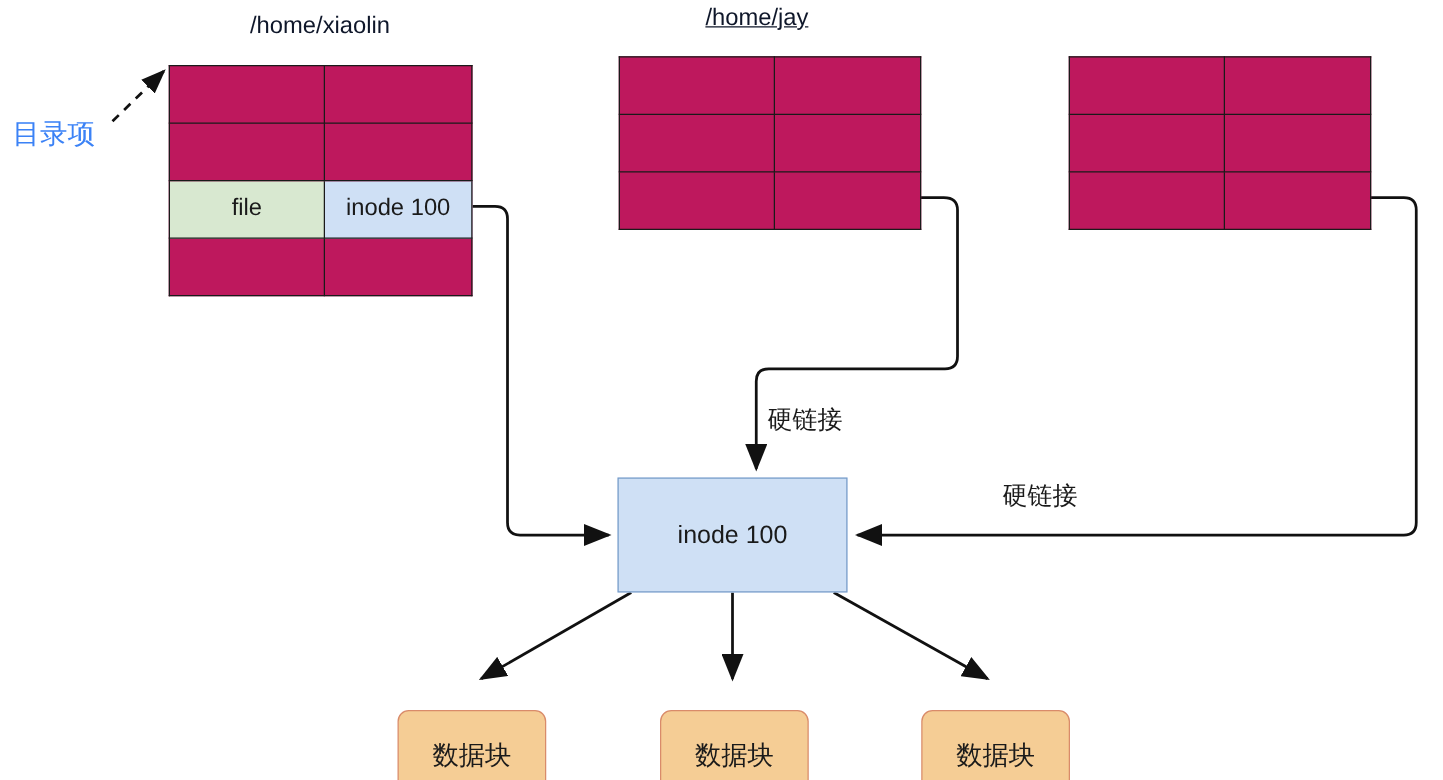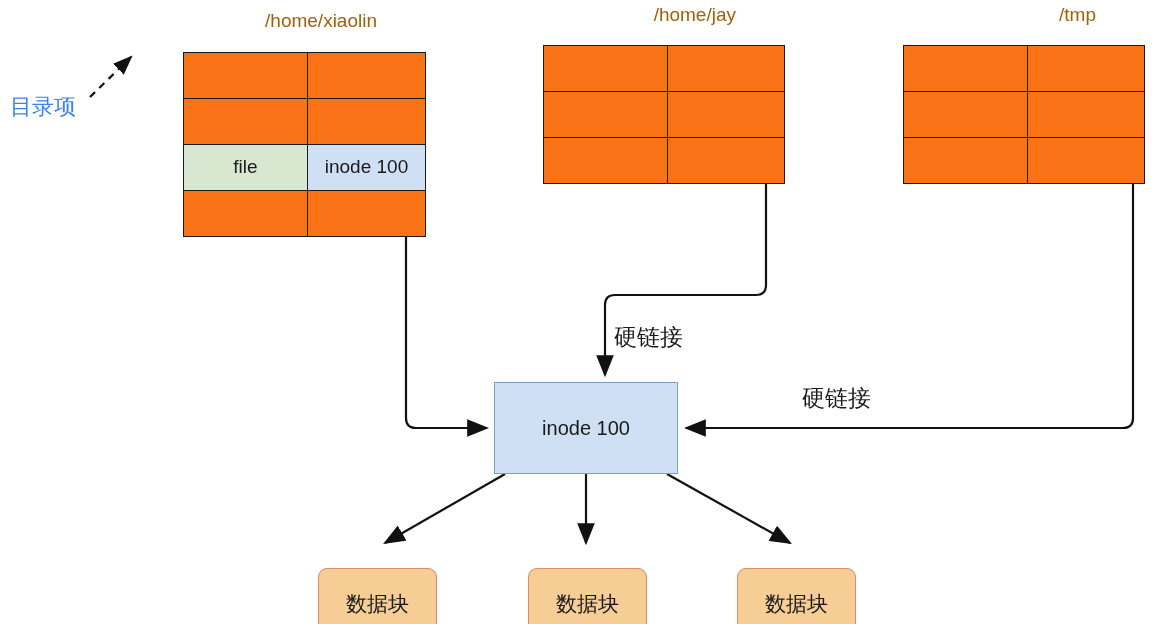--- a/index.html
+++ b/index.html
@@ -24,43 +24,42 @@
     top: 0;
     width: 1154px;
     height: 624px;
     overflow: visible;
   }
   
   .dir-table {
     position: absolute;
     border-collapse: collapse;
     table-layout: fixed;
-    background: #f97316;
-    margin-left: 48px;
+    background: #be185d;
   }
   .dir-table td {
     border: 1.6px solid #1a1a1a;
     height: 45px;
     padding: 0;
     text-align: center;
     vertical-align: middle;
     font-size: 19px;
     color: #1a1a1a;
     font-family: "Liberation Sans", "DejaVu Sans", sans-serif;
     line-height: 1.1;
   }
   .cell-name-file   { background: #d8e8d0; }
   .cell-name-link   { background: #e4d4e2; }
   .cell-inode       { background: #cfe0f5; }
   
   .path-title {
     position: absolute;
     font-size: 19px;
-    color: #a16207;
-    text-align: right;
+    color: #0f172a;
+    text-align: center;
     white-space: nowrap;
   }
   
   .inode-box {
     position: absolute;
     background: #cfe0f5;
     border: 1.4px solid #7a9ec9;
     display: flex;
     align-items: center;
     justify-content: center;
@@ -78,21 +77,21 @@
     align-items: center;
     justify-content: center;
     font-size: 21px;
     color: #1a1a1a;
     box-sizing: border-box;
     margin-top: 20px;
   }
   
   .edge-label {
     position: absolute;
-    font-size: 23px;
+    font-size: 20px;
     color: #1a1a1a;
     white-space: nowrap;
     background: #ffffff;
     padding: 0 2px;
   }
   .side-label {
     position: absolute;
     font-size: 22px;
     color: #3b82f6;
     white-space: nowrap;
@@ -150,21 +149,21 @@
         <td class="cell-name-file">file</td>
         <td class="cell-inode">inode 100</td>
       </tr>
       <tr>
         <td></td>
         <td></td>
       </tr>
     </tbody>
   </table>
 
-  <div class="path-title" style="left:495px; top:4px; width:241px;">/home/jay</div>
+  <div class="path-title" style="left:485px; top:4px; width:241px;text-decoration:underline;">/home/jay</div>
 
   <table class="dir-table" style="left:495px; top:45px; width:241px;">
     <colgroup>
         <col style="width:124px;">
         <col style="width:117px;">
       </colgroup>
     <tbody>
       <tr>
         <td></td>
         <td></td>
@@ -173,21 +172,20 @@
         <td></td>
         <td></td>
       </tr>
       <tr>
         <td></td>
         <td></td>
       </tr>
     </tbody>
   </table>
 
-  <div class="path-title" style="left:855px; top:4px; width:241px;">/tmp</div>
 
   <table class="dir-table" style="left:855px; top:45px; width:241px;">
     <colgroup>
         <col style="width:124px;">
         <col style="width:117px;">
       </colgroup>
     <tbody>
       <tr>
         <td></td>
         <td></td>

